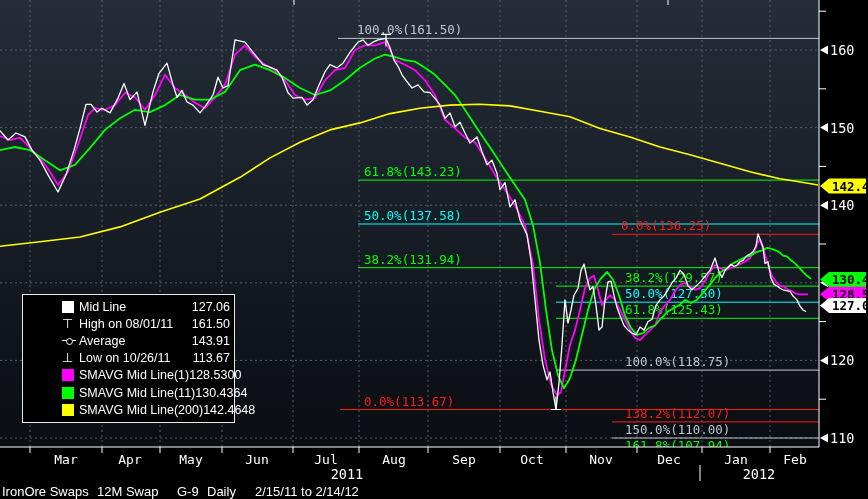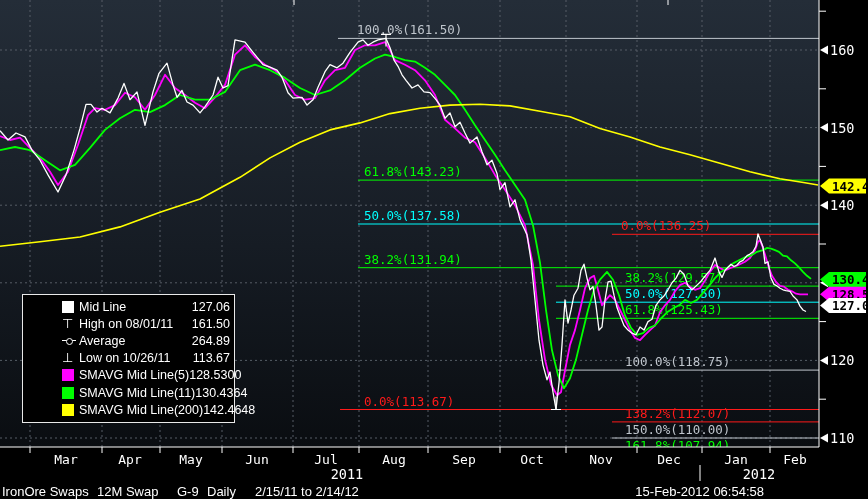--- a/index.html
+++ b/index.html
@@ -177,34 +177,34 @@
             <span class="glyph">⊤</span>
           </span>
           <span class="legend-label">High on 08/01/11</span>
           <span class="legend-value">161.50</span>
         </div>
         <div class="legend-row">
           <span class="legend-ic">
             <span class="avg-glyph"></span>
           </span>
           <span class="legend-label">Average</span>
-          <span class="legend-value">264.89</span>
+          <span class="legend-value">143.91</span>
         </div>
         <div class="legend-row">
           <span class="legend-ic">
             <span class="glyph">⊥</span>
           </span>
           <span class="legend-label">Low on 10/26/11</span>
           <span class="legend-value">113.67</span>
         </div>
         <div class="legend-row">
           <span class="legend-ic">
             <span class="sq" style="background: rgb(255, 0, 255);"></span>
           </span>
-          <span class="legend-label">SMAVG Mid Line(5)</span>
+          <span class="legend-label">SMAVG Mid Line(1)</span>
           <span class="legend-value">128.5300</span>
         </div>
         <div class="legend-row">
           <span class="legend-ic">
             <span class="sq" style="background: rgb(0, 255, 0);"></span>
           </span>
           <span class="legend-label">SMAVG Mid Line(11)</span>
           <span class="legend-value">130.4364</span>
         </div>
         <div class="legend-row">
@@ -216,15 +216,14 @@
         </div>
       </div>
   </div>
 
   <div id="statusbar">
     <span style="left:2px">IronOre Swaps</span>
     <span style="left:97px">12M Swap</span>
     <span style="left:177px">G-9</span>
     <span style="left:207px">Daily</span>
     <span style="left:255px">2/15/11 to 2/14/12</span>
-    <span style="right:2px">15-Feb-2012 06:54:58</span>
   </div>
 </div>
 
 </body></html>

